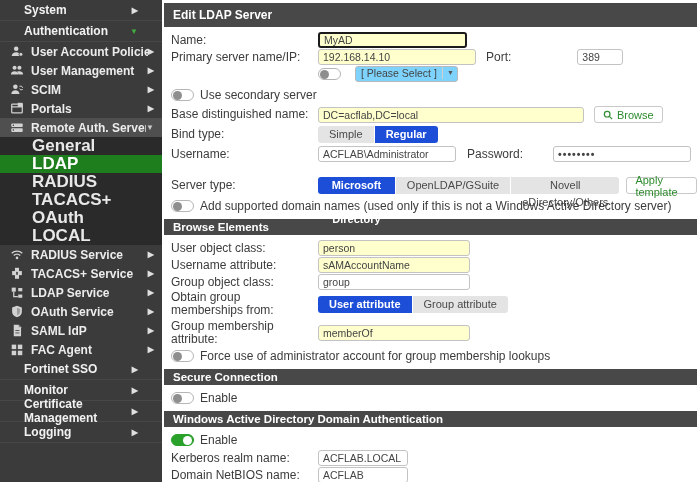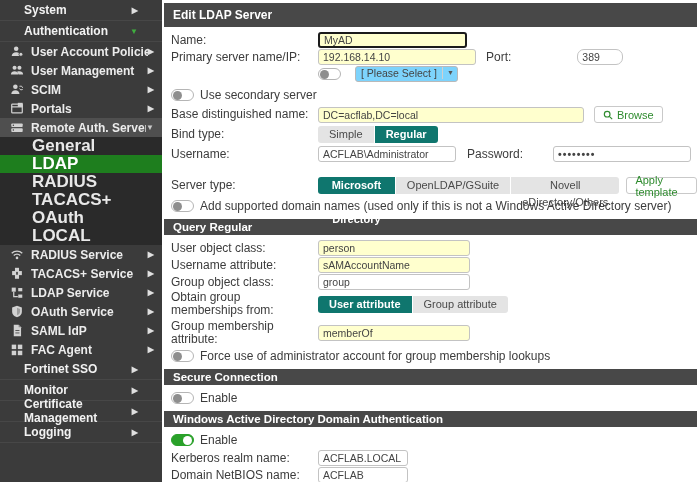--- a/index.html
+++ b/index.html
@@ -36,21 +36,21 @@
 
   .toggle { width:23px; height:12px; border-radius:7px; background:#fff; border:1px solid #b5b5b5; position:relative; margin-right:6px; flex:0 0 23px; cursor:pointer; }
   .toggle .knob { position:absolute; top:0.5px; left:1px; width:9px; height:9px; border-radius:50%; background:#8e8e8e; }
   .toggle.on { background:#2aa12a; border-color:#2aa12a; }
   .toggle.on .knob { left:auto; right:1px; background:#fff; }
 
   .seg { display:inline-flex; }
   .seg .sbtn { height:17px; line-height:17px; padding:0 11px; font-size:11px; color:#4a4a4a; background:#e4e4e4; border:none; cursor:pointer; margin-right:1px; font-family:"Liberation Sans",sans-serif; }
   .seg .sbtn:first-child { border-radius:3px 0 0 3px; }
   .seg .sbtn:last-child { border-radius:0 3px 3px 0; margin-right:0; }
-  .seg .sbtn.on { background:#0f766e; color:#fff; font-weight:bold; }
+  .seg .sbtn.on { background:#1d4ed8; color:#fff; font-weight:bold; }
 
   .btn-light { display:inline-flex; align-items:center; height:17px; padding:0 8px; background:#fff; border:1px solid #c9c9c9; border-radius:3px; color:#2e8b2e; font-size:11px; cursor:pointer; font-family:"Liberation Sans",sans-serif; }
   .btn-light svg { margin-right:4px; }
 
   .select { display:inline-flex; height:16px; border:1px solid #b9b9b9; border-radius:3px; background:#7dd3fc; font-size:10.5px; color:#444; padding:0 3px 0 5px; cursor:pointer; }
   .select .sel-chev { font-size:7px; color:#555; border-left:1px solid #d0d0d0; padding-left:4px; margin-left:5px; height:12px; line-height:12px; }
 
   .tgl-text { font-size:12px; color:#3c3c3c; }
 </style>
 </head>
@@ -226,21 +226,21 @@
 
     <div class="row">
       <span class="flabel">Name:</span>
       <input class="inp yellow focused" style="width: 149px;" value="MyAD">
     </div>
 
     <div class="row">
       <span class="flabel">Primary server name/IP:</span>
       <input class="inp yellow" style="width: 158px;" value="192.168.14.10">
       <span style="margin-left:10px">Port:</span>
-      <input class="inp" style="width: 46px; margin-left: 66px; border-radius: 7px;" value="389">
+      <input class="inp" style="width: 46px; margin-left: 66px;" value="389">
     </div>
 
     <div class="row">
       <span class="flabel"></span>
       <span class="toggle">
           <span class="knob"></span>
         </span>
       <span class="select" style="margin-left:8px">
         <span>[ Please Select ]</span>
         <span class="sel-chev">▼</span>
@@ -292,21 +292,21 @@
     </div>
 
     <div class="row" style="margin-top:4px">
       <span class="toggle">
           <span class="knob"></span>
         </span>
       <span class="tgl-text">Add supported domain names (used only if this is not a Windows Active Directory server)</span>
     </div>
   </div>
 
-  <div class="bar small">Query Regular</div>
+  <div class="bar small">Browse Elements</div>
   <div class="form">
     <div class="row">
       <span class="flabel">User object class:</span>
       <input class="inp yellow" style="width: 152px;" value="person">
     </div>
     <div class="row">
       <span class="flabel">Username attribute:</span>
       <input class="inp yellow" style="width: 152px;" value="sAMAccountName">
     </div>
     <div class="row">

